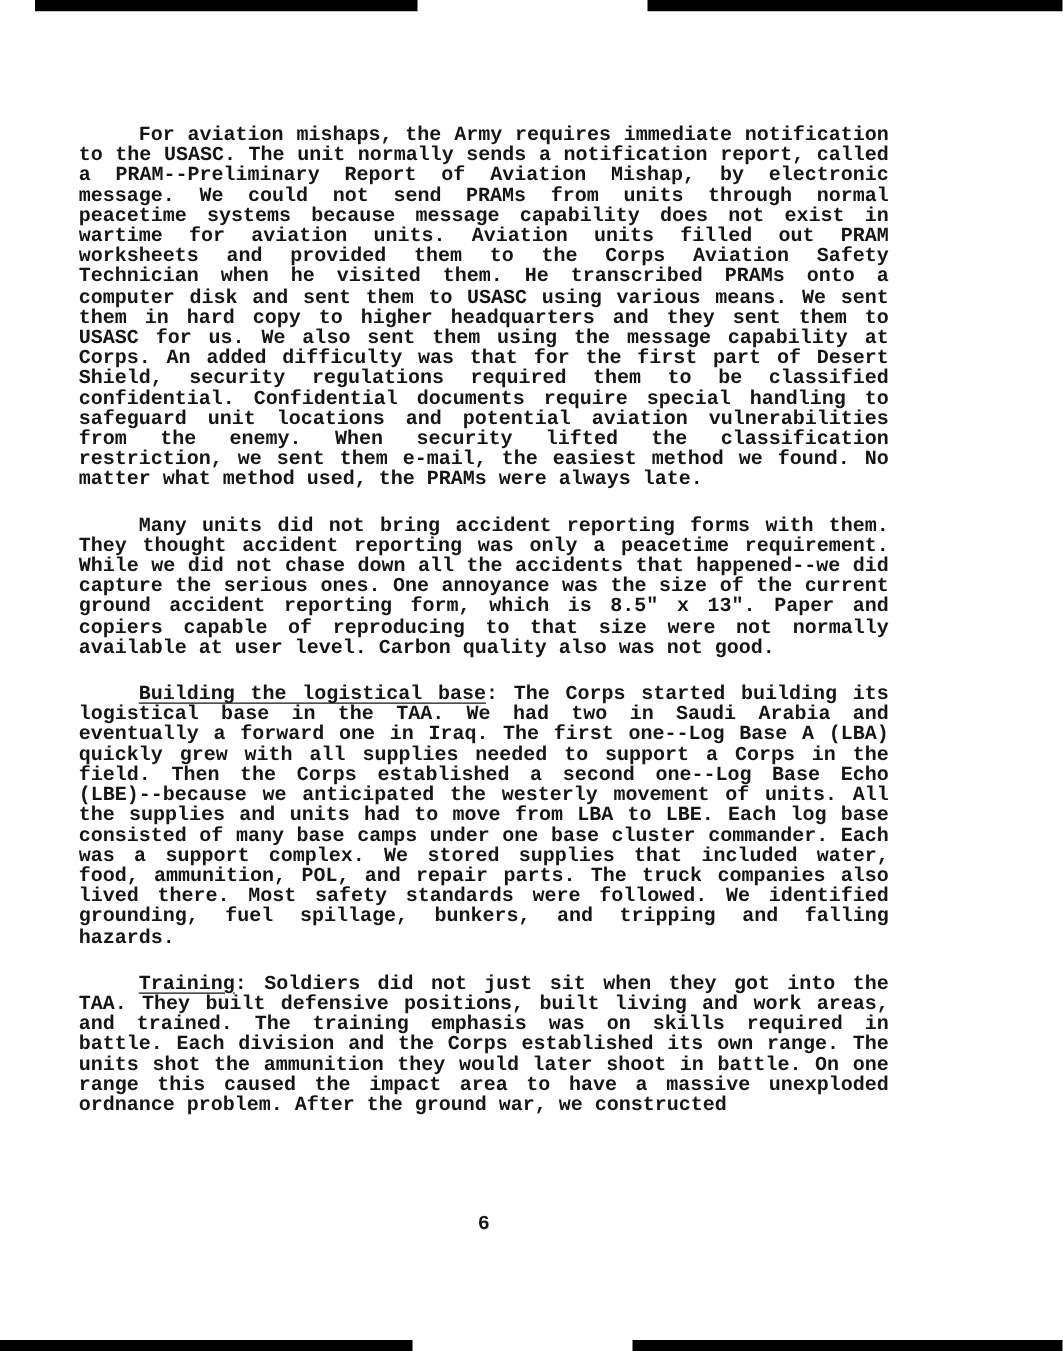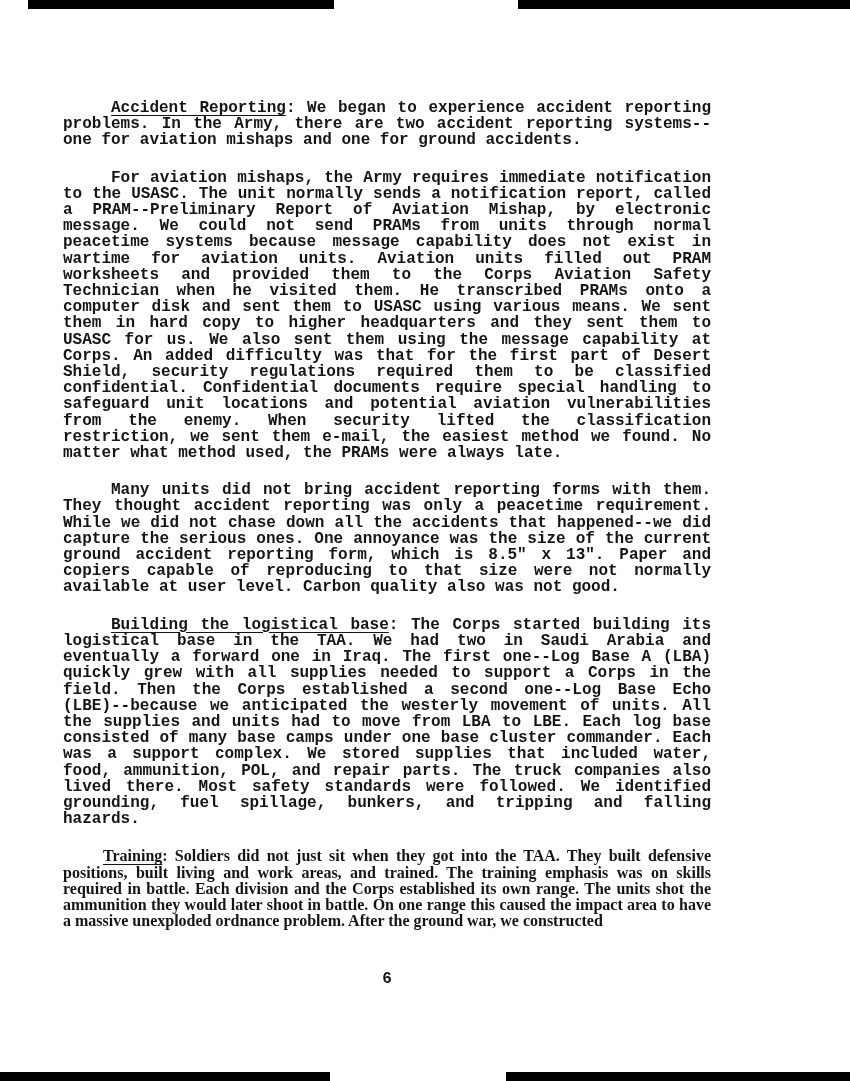--- a/index.html
+++ b/index.html
@@ -38,21 +38,21 @@
     font-size: 16px;
     line-height: 16.2px;
     font-weight: 700;
     text-align: justify;
     letter-spacing: 0;
   }
   .paragraph {
     margin: 0 0 21px 0;
     text-indent: 5ch;
   }
-  .paragraph:last-child { margin-bottom: 0; font-family: Liberation Serif, serif; }
+  .paragraph:last-child { margin-bottom: 0; }
   .para-heading {
     text-decoration: underline;
     text-underline-offset: 3px;
   }
   .page-number {
     position: absolute;
     left: 63px;
     top: 970px;
     width: 648px;
     text-align: center;
@@ -65,21 +65,20 @@
 
 <div class="page">
 
   <div class="scan-bar bar-top-left"></div>
   <div class="scan-bar bar-top-right"></div>
   <div class="scan-bar bar-bottom-left"></div>
   <div class="scan-bar bar-bottom-right"></div>
 
   <div class="text-block">
 
-    <div class="paragraph"><span class="para-heading">Accident Reporting</span><span>:  We began to experience accident reporting problems.  In the Army, there are two accident reporting systems--one for aviation mishaps and one for ground accidents.</span></div>
 
     <div class="paragraph"><span>For aviation mishaps, the Army requires immediate notification to the USASC.  The unit normally sends a notification report, called a PRAM--Preliminary Report of Aviation Mishap, by electronic message.  We could not send PRAMs from units through normal peacetime systems because message capability does not exist in wartime for aviation units.  Aviation units filled out PRAM worksheets and provided them to the Corps Aviation Safety Technician when he visited them.  He transcribed PRAMs onto a computer disk and sent them to USASC using various means.  We sent them in hard copy to higher headquarters and they sent them to USASC for us.  We also sent them using the message capability at Corps.  An added difficulty was that for the first part of Desert Shield, security regulations required them to be classified confidential.  Confidential documents require special handling to safeguard unit locations and potential aviation vulnerabilities from the enemy.  When security lifted the classification restriction, we sent them e-mail, the easiest method we found.  No matter what method used, the PRAMs were always late.</span></div>
 
     <div class="paragraph"><span>Many units did not bring accident reporting forms with them.  They thought accident reporting was only a peacetime requirement.  While we did not chase down all the accidents that happened--we did capture the serious ones.  One annoyance was the size of the current ground accident reporting form, which is 8.5" x 13".  Paper and copiers capable of reproducing to that size were not normally available at user level.  Carbon quality also was not good.</span></div>
 
     <div class="paragraph"><span class="para-heading">Building the logistical base</span><span>:  The Corps started building its logistical base in the TAA.  We had two in Saudi Arabia and eventually a forward one in Iraq.  The first one--Log Base A (LBA) quickly grew with all supplies needed to support a Corps in the field.  Then the Corps established a second one--Log Base Echo (LBE)--because we anticipated the westerly movement of units.  All the supplies and units had to move from LBA to LBE.  Each log base consisted of many base camps under one base cluster commander.  Each was a support complex.  We stored supplies that included water, food, ammunition, POL, and repair parts.  The truck companies also lived there.  Most safety standards were followed.  We identified grounding, fuel spillage, bunkers, and tripping and falling hazards.</span></div>
 
     <div class="paragraph"><span class="para-heading">Training</span><span>:  Soldiers did not just sit when they got into the TAA.  They built defensive positions, built living and work areas, and trained.  The training emphasis was on skills required in battle.  Each division and the Corps established its own range.  The units shot the ammunition they would later shoot in battle.  On one range this caused the impact area to have a massive unexploded ordnance problem.  After the ground war, we constructed</span></div>
 
   </div>

